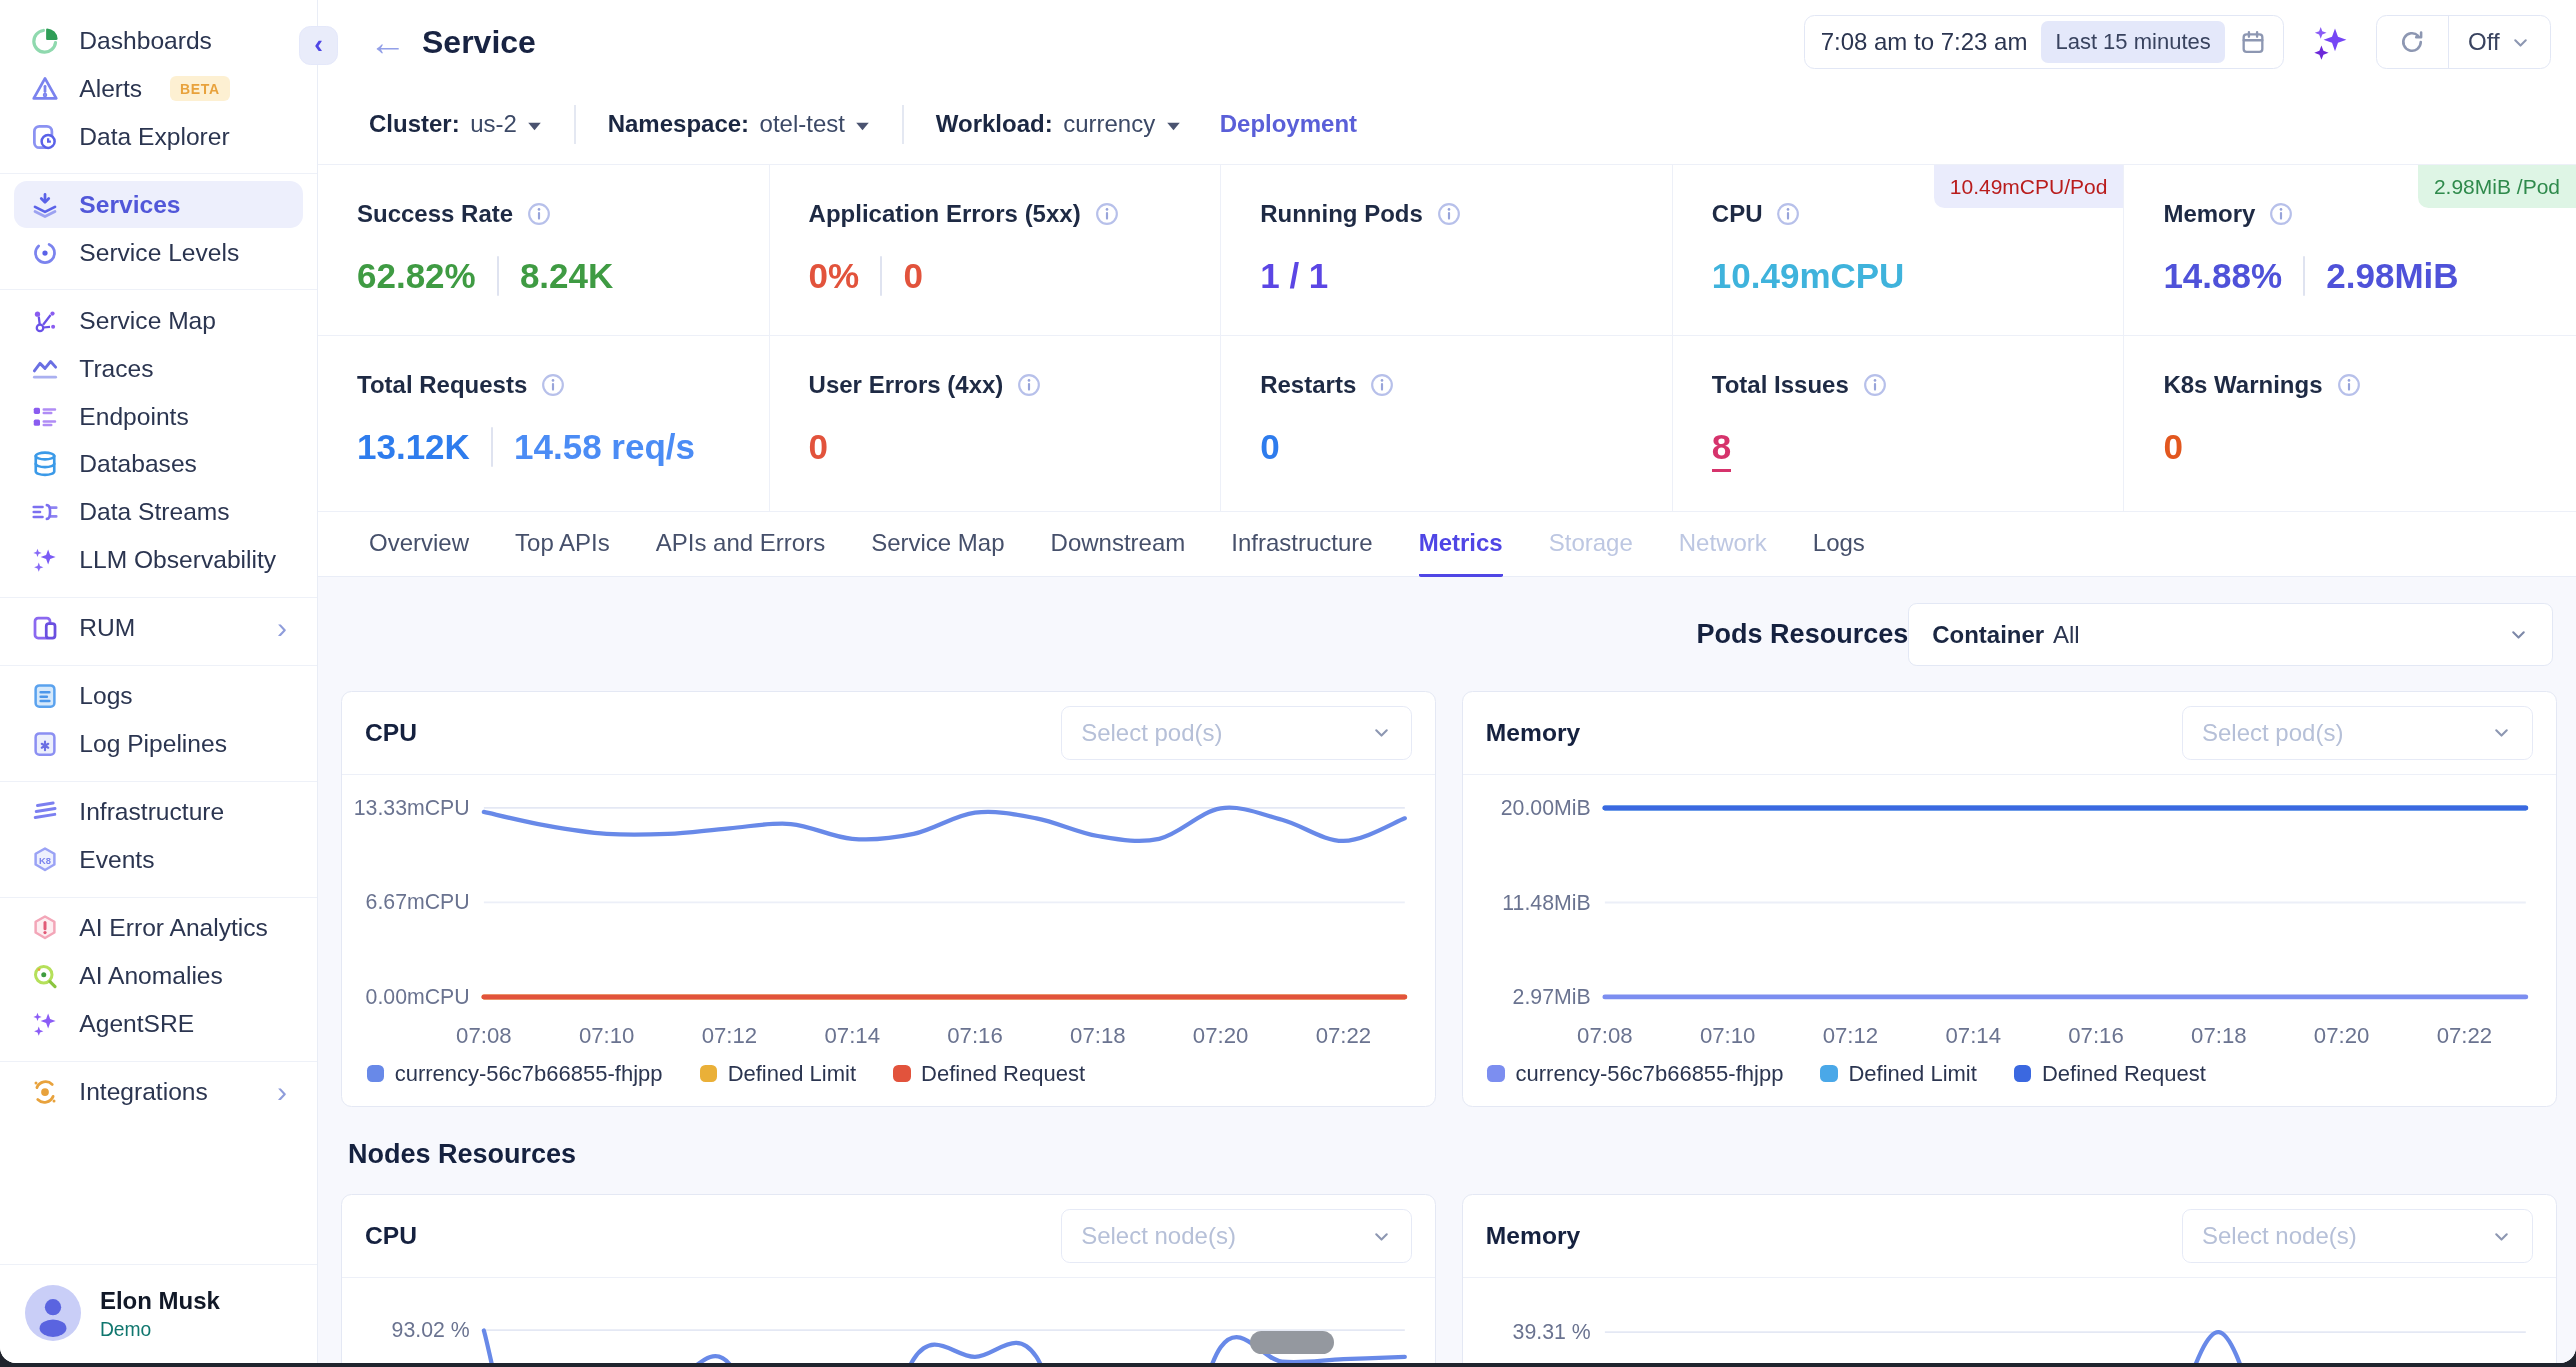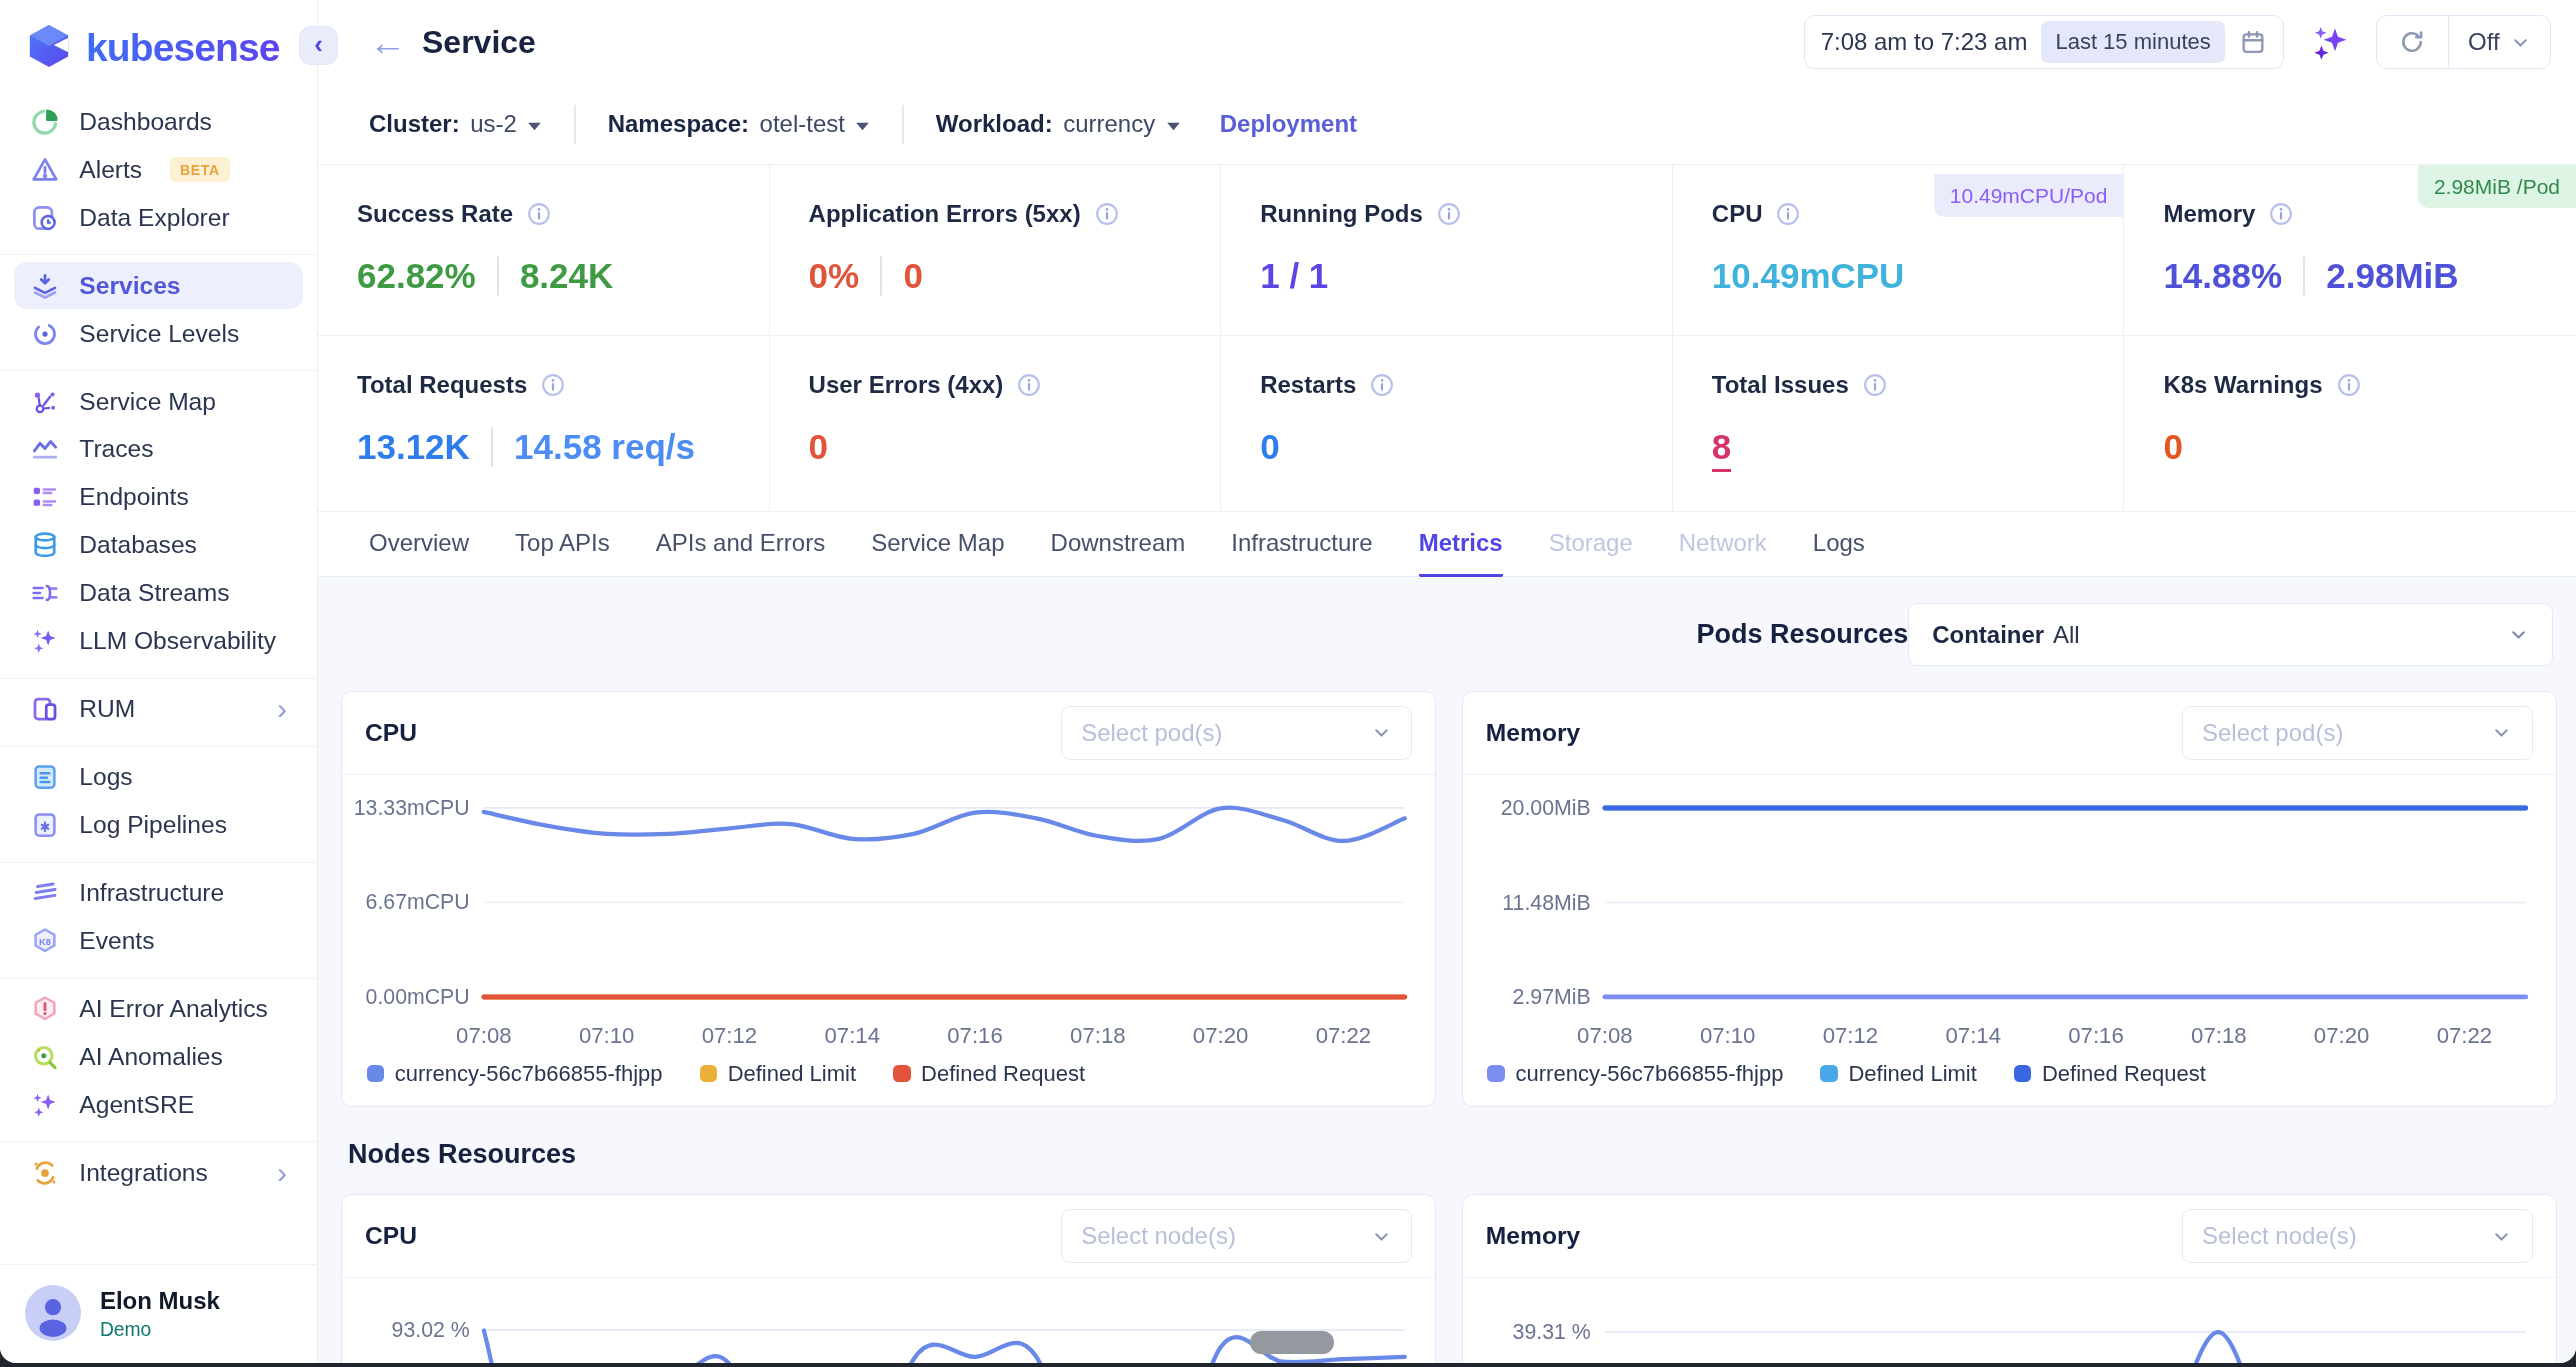--- a/index.html
+++ b/index.html
@@ -93,34 +93,20 @@
   .nodes-title { margin:5.3px 3.5px 24.6px 7px; }
 
   .hscroll-thumb { position:fixed; left:1250px; top:1331px; width:84px; height:23px; border-radius:11.4px; background:#94989f; z-index:60; }
 </style>
 </head>
 <body>
 
 <div class="app">
 
   <aside class="sidebar">
-    <div class="logo-row">
-      <span><svg viewBox="0 0 48 48">
-        <defs>
-              <linearGradient id="lg1" x1="0" y1="0" x2="1" y2="1">
-                <stop offset="0" stop-color="#4a7bf7"></stop>
-                <stop offset="1" stop-color="#5b45ee"></stop>
-              </linearGradient>
-            </defs>
-        <path d="M24 2 44 13v22L24 46 4 35V13z" fill="url(#lg1)"></path>
-        <path d="M24 2 44 13 24 24 4 13z" fill="#6f8ffa" opacity="0.85"></path>
-        <path d="M44 15.5 29 23l15 7.5z" fill="#ffffff"></path>
-      </svg></span>
-      <span class="logo-text">kubesense</span>
-    </div>
     <nav id="sidebar-nav">
         <div class="nav-sec">
           <div class="nav-item">
             <span class="nicon">
               <svg viewBox="0 0 24 24">
                 <path d="M20.4 13.3A8.7 8.7 0 1 1 10.7 3.6" fill="none" stroke="#8fd9ae" stroke-width="2.6" stroke-linecap="round"></path>
                 <path d="M13.7 2.7a8 8 0 0 1 7.6 7.6h-7.6z" fill="#2f9e57" stroke="#2f9e57" stroke-width="1.6" stroke-linejoin="round"></path>
               </svg>
             </span>
             <span>Dashboards</span>
@@ -482,21 +468,21 @@
           <div class="mtitle">
             <span>CPU</span>
             <span class="info">
               <svg viewBox="0 0 20 20" fill="none">
                 <circle cx="10" cy="10" r="8.2" stroke="#b7c0ea" stroke-width="1.8"></circle>
                 <path d="M10 9.2v4.6" stroke="#98a4da" stroke-width="1.8" stroke-linecap="round"></path>
                 <circle cx="10" cy="6.2" r="1.1" fill="#98a4da"></circle>
               </svg>
             </span>
           </div>
-          <span class="mbadge" style="background: rgb(234, 236, 252); color: #8b5cf6; margin-top: 9px;">10.49mCPU/Pod</span>
+          <span class="mbadge" style="background: rgb(234, 236, 252); color: #b91c1c;">10.49mCPU/Pod</span>
           <div class="mvals">
             <span class="mval" style="color: rgb(63, 179, 220);">10.49mCPU</span>
           </div>
         </div>
         <div class="mcard">
           <div class="mtitle">
             <span>Memory</span>
             <span class="info">
               <svg viewBox="0 0 20 20" fill="none">
                 <circle cx="10" cy="10" r="8.2" stroke="#b7c0ea" stroke-width="1.8"></circle>

